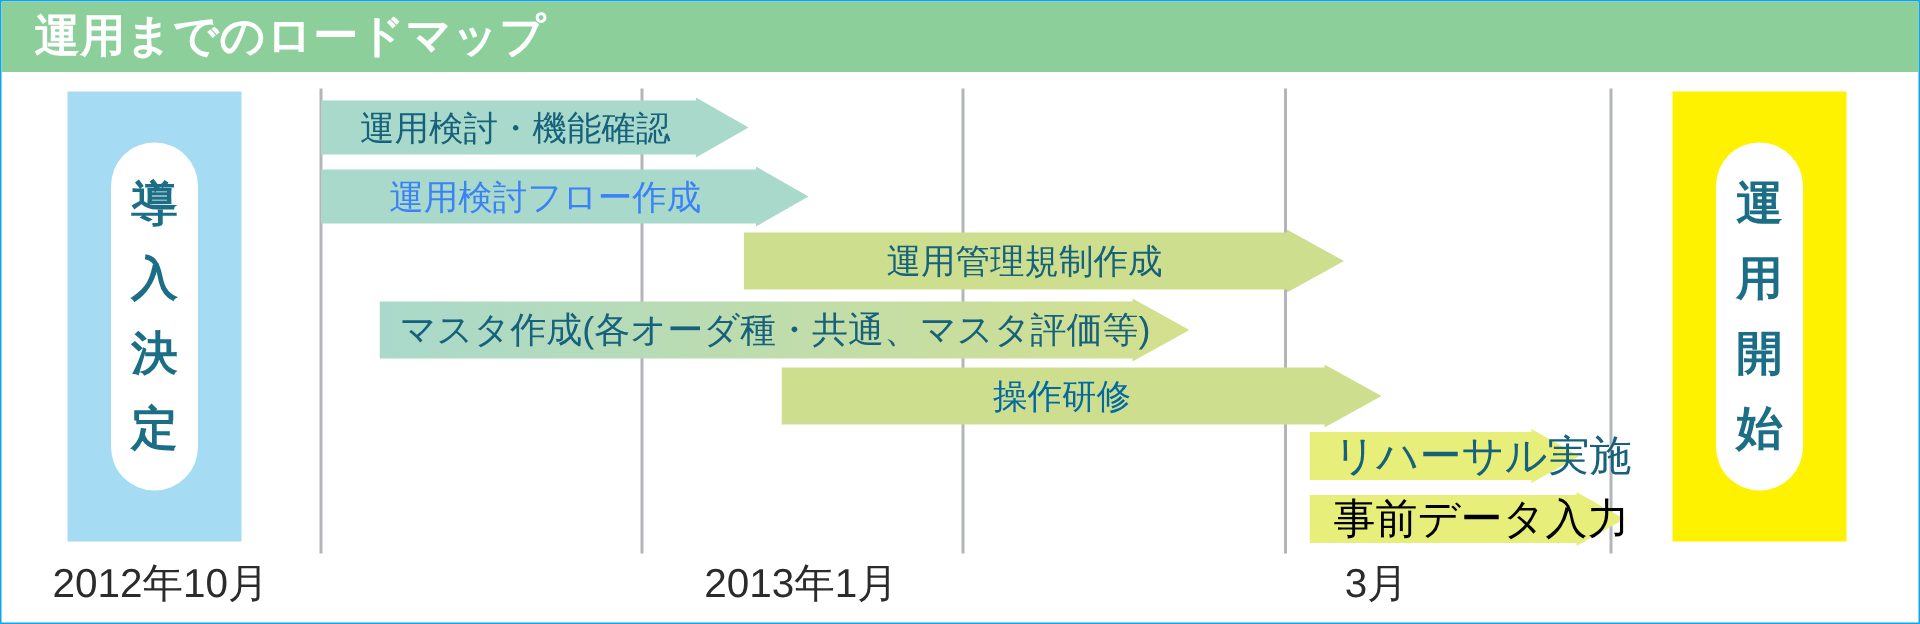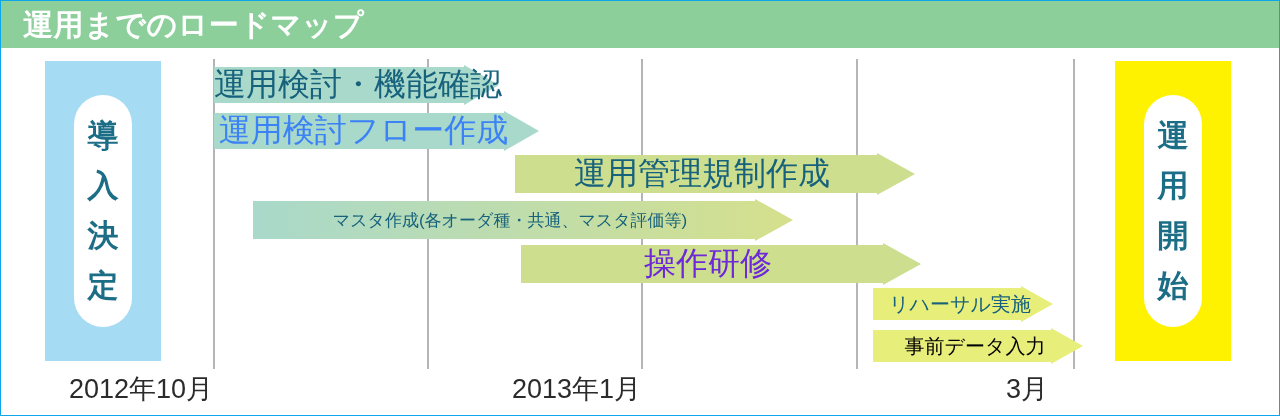--- a/index.html
+++ b/index.html
@@ -96,32 +96,32 @@
     width: 100%;
     height: 100%;
   }
   .arrow .arrow-label {
     position: relative;
     z-index: 2;
     width: 100%;
     text-align: center;
     padding-right: 26px;
     box-sizing: border-box;
-    font-size: 32px;
+    font-size: 23px;
     color: #16617c;
     white-space: nowrap;
     font-weight: normal;
   }
-  .arrow.small .arrow-label { font-size: 20px; padding-right: 22px; margin-left: 16px; }
-  .arrow.wide  .arrow-label { font-size: 17px; }
+  .arrow.small .arrow-label { font-size: 28px; padding-right: 22px; margin-left: 16px; }
+  .arrow.wide  .arrow-label { font-size: 24px; text-align: right; }
   
   .axis-label {
     position: absolute;
     top: 370px;
-    text-align: right;
+    text-align: center;
     font-size: 27px;
     color: #2b2b2b;
     white-space: nowrap;
   }
 </style>
 </head>
 <body>
 
 <div id="roadmap">
 
@@ -175,21 +175,21 @@
           <linearGradient id="g2" x1="0" y1="0" x2="1" y2="0">
         <stop offset="0%" stop-color="#a9d9cb"></stop>
             <stop offset="100%" stop-color="#a9d9cb"></stop>
       </linearGradient>
         </defs>
       <polygon points="0,2 290,2 290,0 325,20 290,40 290,38 0,38" fill="url(#g2)"></polygon>
     </svg>
     <div class="arrow-label" style="color: #3b82f6;">運用検討フロー作成</div>
   </div>
 
-  <div class="arrow" style="left:514px; top:152px; width:400px; height:42px;">
+  <div class="arrow" style="left:495px; top:152px; width:400px; height:42px;">
     <svg class="arrow-shape" viewBox="0 0 400 42" preserveAspectRatio="none">
       <defs>
           <linearGradient id="g3" x1="0" y1="0" x2="1" y2="0">
         <stop offset="0%" stop-color="#cddf8e"></stop>
             <stop offset="100%" stop-color="#cddf8e"></stop>
       </linearGradient>
         </defs>
       <polygon points="0,2 362,2 362,0 400,21 362,42 362,40 0,40" fill="url(#g3)"></polygon>
     </svg>
     <div class="arrow-label" style="color: rgb(22, 97, 124);">運用管理規制作成</div>
@@ -211,21 +211,21 @@
   <div class="arrow" style="left:520px; top:242px; width:400px; height:42px;">
     <svg class="arrow-shape" viewBox="0 0 400 42" preserveAspectRatio="none">
       <defs>
           <linearGradient id="g5" x1="0" y1="0" x2="1" y2="0">
         <stop offset="0%" stop-color="#cddf8e"></stop>
             <stop offset="100%" stop-color="#cddf8e"></stop>
       </linearGradient>
         </defs>
       <polygon points="0,2 362,2 362,0 400,21 362,42 362,40 0,40" fill="url(#g5)"></polygon>
     </svg>
-    <div class="arrow-label" style="color: #6d28d9;">操作研修</div>
+    <div class="arrow-label" style="color: #0369a1;">操作研修</div>
   </div>
 
   <div class="arrow small" style="left:872px; top:285px; width:180px; height:36px;">
     <svg class="arrow-shape" viewBox="0 0 180 36" preserveAspectRatio="none">
       <defs>
           <linearGradient id="g6" x1="0" y1="0" x2="1" y2="0">
         <stop offset="0%" stop-color="#e8ee7a"></stop>
             <stop offset="100%" stop-color="#e8ee7a"></stop>
       </linearGradient>
         </defs>
@@ -242,15 +242,15 @@
             <stop offset="100%" stop-color="#e8ee7a"></stop>
       </linearGradient>
         </defs>
       <polygon points="0,2 178,2 178,0 210,18 178,36 178,34 0,34" fill="url(#g7)"></polygon>
     </svg>
     <div class="arrow-label" style="color: #000000;">事前データ入力</div>
   </div>
 
   <div class="axis-label" style="left:0px;    width:212px;">2012年10月</div>
   <div class="axis-label" style="left:426px;  width:214px;">2013年1月</div>
-  <div class="axis-label" style="left:830px;  width:217px;">3月</div>
+  <div class="axis-label" style="left:808px;  width:217px;">3月</div>
 
 </div>
 
 </body></html>

